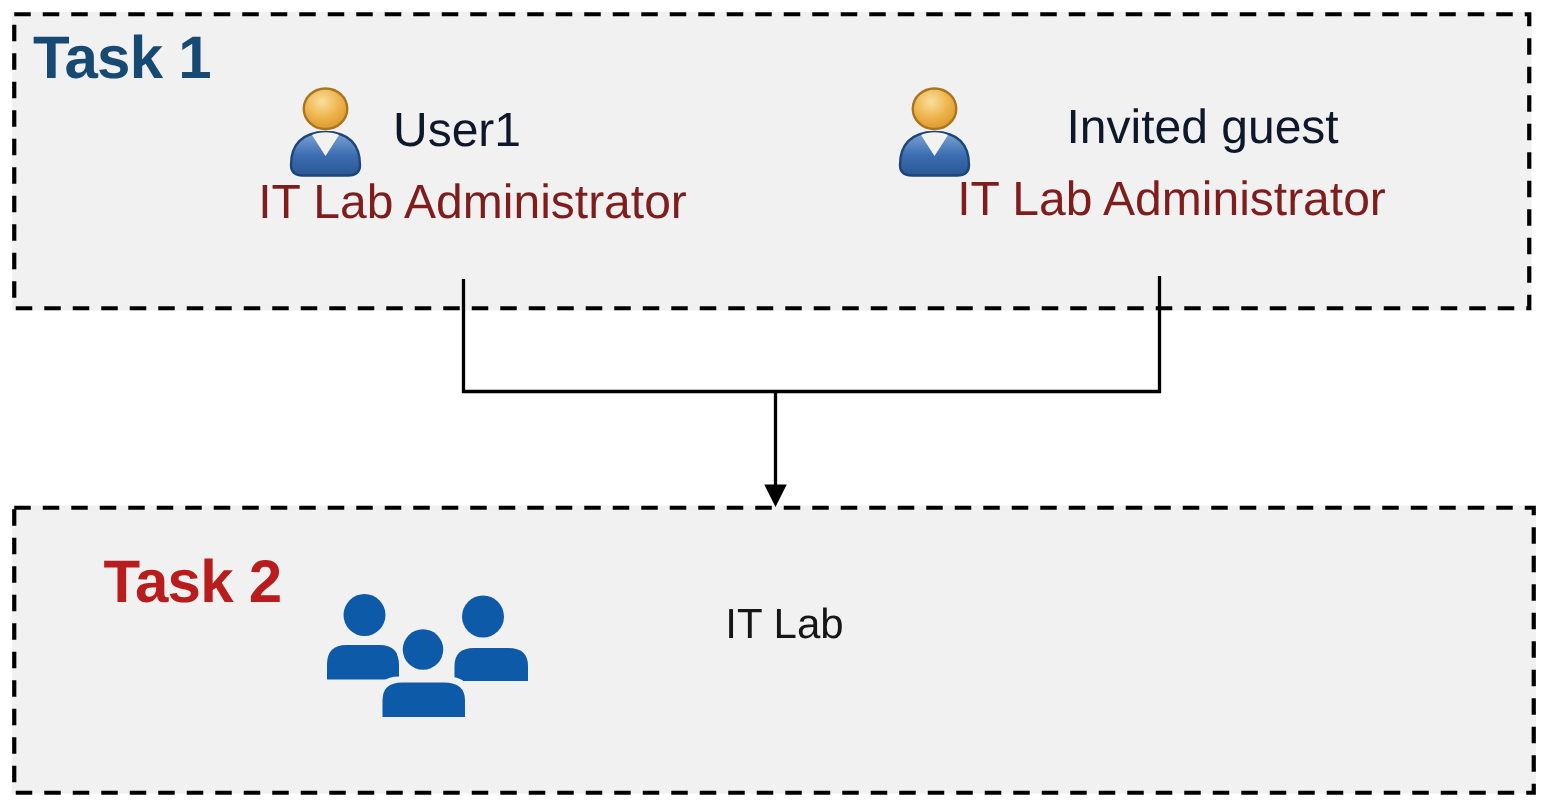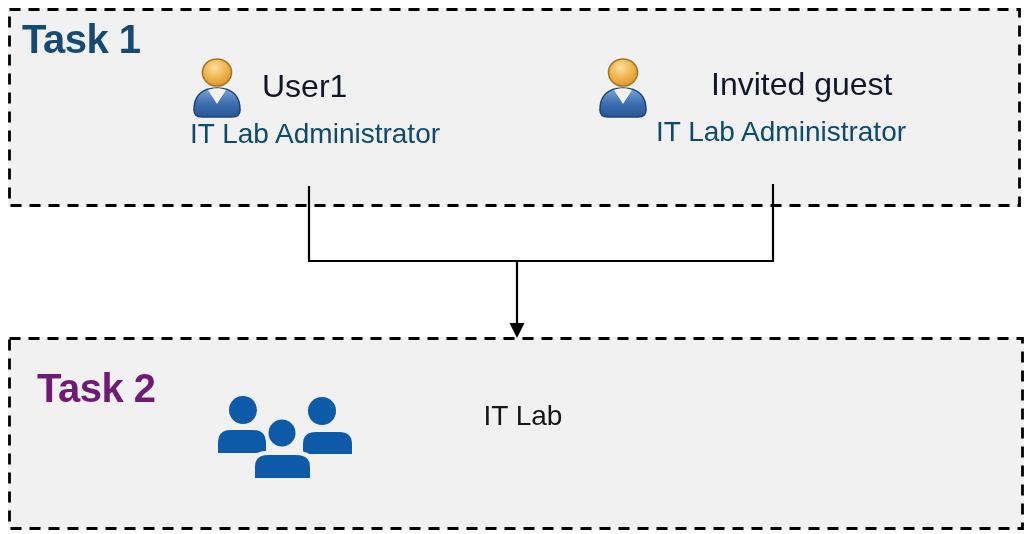--- a/index.html
+++ b/index.html
@@ -26,23 +26,23 @@
   #task2-label{left:37px;top:366px;}
   .person-name{
     position:absolute;
     font-size:32px;
     line-height:34px;
     color:#0f172a;
     white-space:nowrap;
   }
   .person-role{
     position:absolute;
-    font-size:28px;
+    font-size:32px;
     line-height:34px;
-    color:#0c4a6e;
+    color:#7f1d1d;
     white-space:nowrap;
     transform:translateX(-50%);
   }
   #user1-name{left:262px;top:69px;}
   #user2-name{left:667px;top:67px;margin-left:44px;}
   #user1-role{left:315px;top:117px;}
   #user2-role{left:781px;top:115px;}
   .icon{position:absolute;}
   #user1-icon{left:186px;top:55px;}
   #user2-icon{left:592px;top:55px;}
@@ -98,21 +98,21 @@
   <span class="icon" id="user2-icon">
     <svg width="62" height="64" viewBox="0 0 62 64">
       <path d="M31 33 C15 33 8 42 8 55 C8 60 11 62 16 62 L46 62 C51 62 54 60 54 55 C54 42 47 33 31 33 Z" fill="url(#bodyG)" stroke="#1d4577" stroke-width="1.6"></path>
       <path d="M22 35 L31 49 L40 35 C35 32.5 27 32.5 22 35 Z" fill="#f2f2ee"></path>
       <ellipse cx="31" cy="17.5" rx="14.5" ry="13.5" fill="url(#headG)" stroke="#ab751e" stroke-width="1.6"></ellipse>
     </svg>
   </span>
   <div class="person-name" id="user2-name">Invited guest</div>
   <div class="person-role" id="user2-role">IT Lab Administrator</div>
 
-  <div class="task-label" id="task2-label" style="color: #701a75;">Task 2</div>
+  <div class="task-label" id="task2-label" style="color: #b91c1c; margin-left: 32px;">Task 2</div>
 
   <span class="icon" id="group-icon">
     <svg width="139" height="88" viewBox="0 0 139 88">
       <g fill="#0d5aa8">
         <circle cx="30" cy="18" r="14"></circle>
         <path d="M5 61 V51 Q5 38 18 38 H40 Q53 38 53 51 V61 Z"></path>
         <circle cx="109" cy="19" r="14"></circle>
         <path d="M90 62 V52 Q90 40 103 40 H126 Q139 40 139 52 V62 Z"></path>
       </g>
       <g fill="#f1f1f2">

